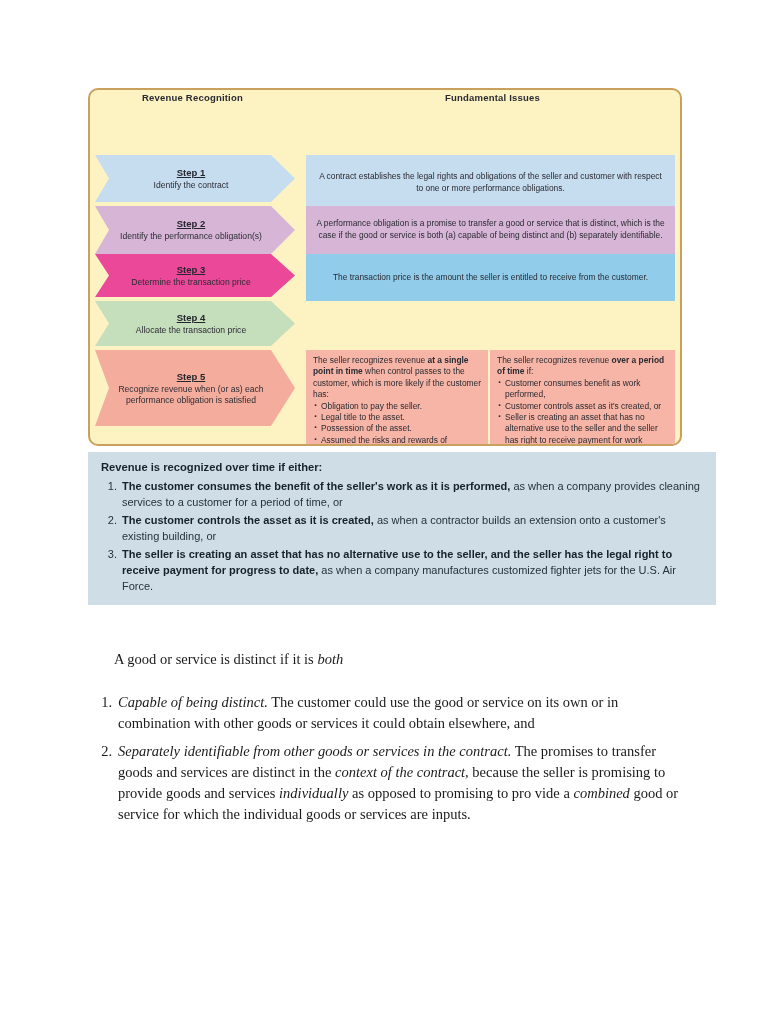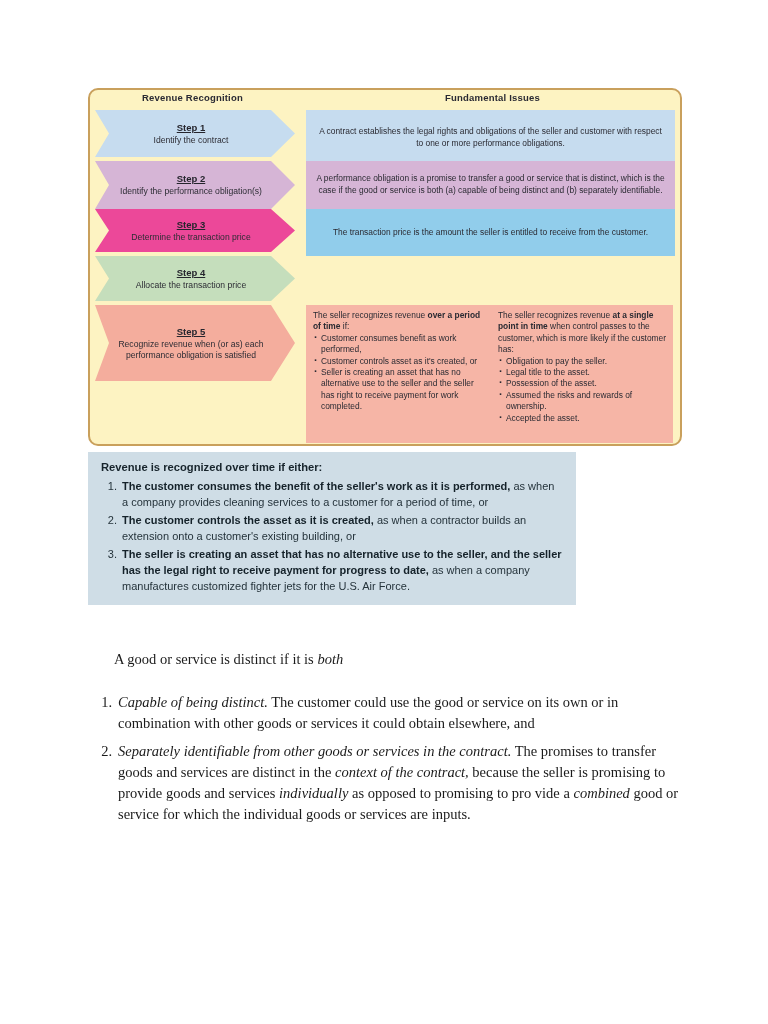--- a/index.html
+++ b/index.html
@@ -20,21 +20,21 @@
   .exhibit-headers{
     position:relative;height:20px;
   }
   .hdr{
     position:absolute;top:2px;font-size:9.5px;font-weight:bold;
     color:#2a2a33;letter-spacing:.2px;
   }
   .hdr-left{left:0;width:205px;text-align:center;}
   .hdr-right{left:215px;width:375px;text-align:center;}
 
-  .rows{position:relative;}
+  .rows{position:relative;margin-top:45px;}
 
   .row{position:relative;width:100%;}
 
   
   .chev{
     position:absolute;left:5px;top:0;width:200px;
     display:flex;flex-direction:column;align-items:center;justify-content:center;
     text-align:center;
     box-sizing:border-box;padding:4px 26px 4px 18px;
     -webkit-clip-path:polygon(0 0, 88% 0, 100% 50%, 88% 100%, 0 100%, 7% 50%);
@@ -70,21 +70,21 @@
     position:relative;padding-left:8px;margin:0;
   }
   .col li:before{
     content:"\00B7";position:absolute;left:1px;top:-1px;
     font-weight:bold;font-size:11px;line-height:11px;
   }
   b{font-weight:bold;}
 
   
   .bluebox{
-    position:absolute;left:88px;top:452px;width:488px;height:153px;
+    position:absolute;left:88px;top:452px;width:628px;height:153px;
     background:#cfdde6;box-sizing:border-box;padding:8px 13px 6px 13px;
     color:#1d2b33;
   }
   .bluebox .bb-title{
     font-size:11.2px;font-weight:bold;line-height:15px;margin-bottom:3px;
     color:#17242c;
   }
   .bb-list{margin:0;padding:0;list-style:none;}
   .bb-list li{
     position:relative;padding-left:21px;
@@ -157,45 +157,45 @@
       </div>
     </div>
 
     <div class="row" style="height:138px;margin-top:4px;">
       <div class="chev" style="height:76px;background:#f4ad9d;">
         <span class="step-no">Step 5</span>
         <span class="step-txt">Recognize revenue when (or as) each performance obligation is satisfied</span>
       </div>
 
       <div class="panel two-col" style="height:138px;background:#f6b5a6;">
-
-        <div class="col col-b">
-          <div>
-            <span>The seller recognizes revenue </span><b>over a period of time</b><span> if:</span>
-          </div>
-          <ul>
-            <li>Customer consumes benefit as work performed,</li>
-            <li>Customer controls asset as it's created, or</li>
-            <li>Seller is creating an asset that has no alternative use to the seller and the seller has right to receive payment for work completed.</li>
-          </ul>
-        </div>
 
         <div class="col col-a">
           <div>
             <span>The seller recognizes revenue </span><b>at a single point in time</b><span> when control passes to the customer, which is more likely if the customer has:</span>
           </div>
           <ul>
             <li>Obligation to pay the seller.</li>
             <li>Legal title to the asset.</li>
             <li>Possession of the asset.</li>
             <li>Assumed the risks and rewards of ownership.</li>
             <li>Accepted the asset.</li>
           </ul>
         </div>
 
+        <div class="col col-b">
+          <div>
+            <span>The seller recognizes revenue </span><b>over a period of time</b><span> if:</span>
+          </div>
+          <ul>
+            <li>Customer consumes benefit as work performed,</li>
+            <li>Customer controls asset as it's created, or</li>
+            <li>Seller is creating an asset that has no alternative use to the seller and the seller has right to receive payment for work completed.</li>
+          </ul>
+        </div>
+
       </div>
     </div>
 
   </div>
 </div>
 
 <div class="bluebox">
   <div class="bb-title">Revenue is recognized over time if either:</div>
   <ul class="bb-list">
     <li>

